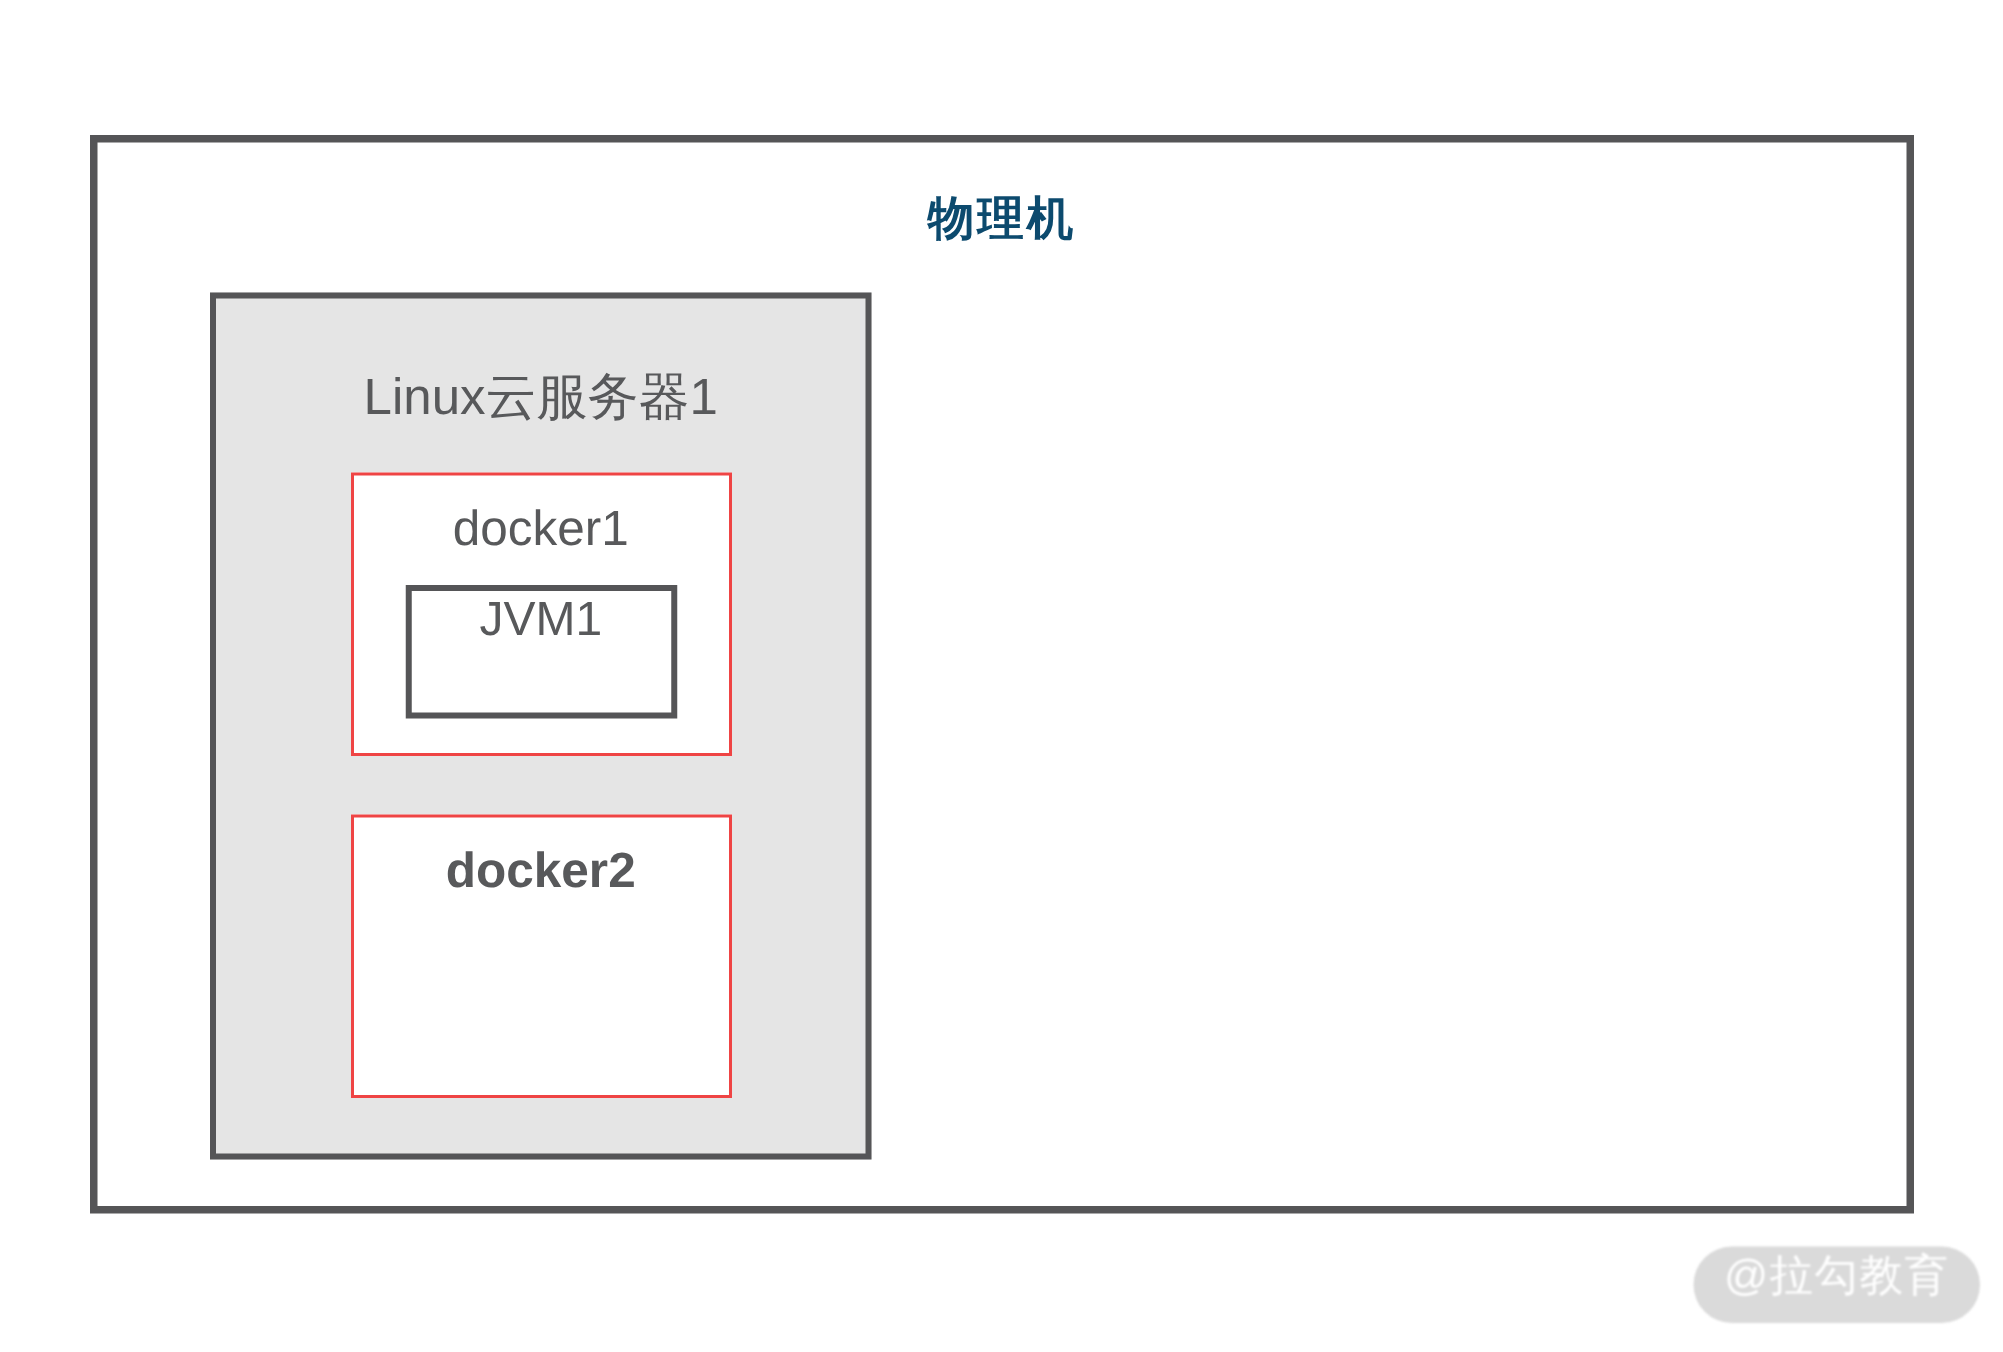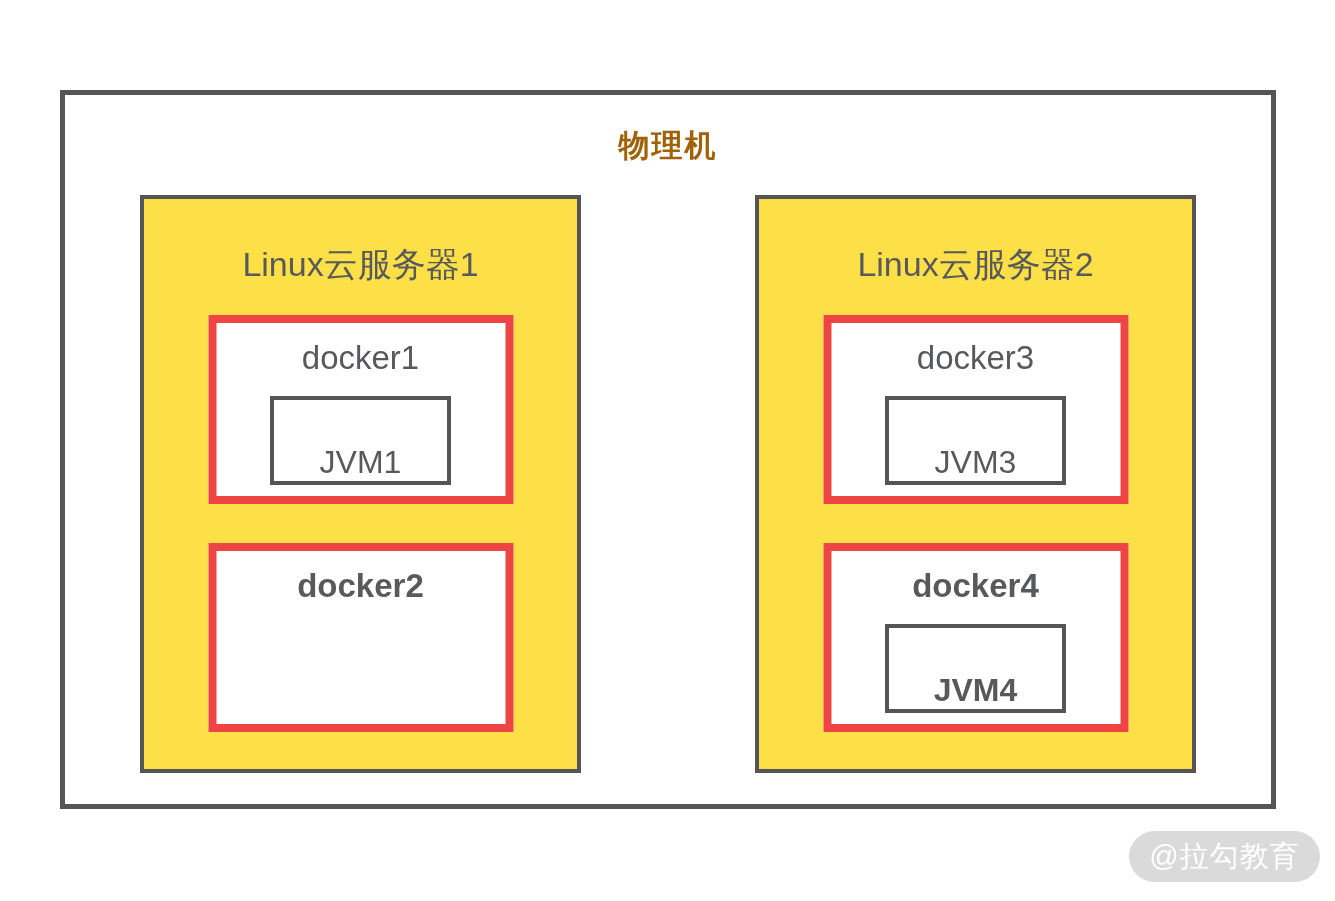--- a/index.html
+++ b/index.html
@@ -23,46 +23,46 @@
     border: 5px solid #555557;
     background: #ffffff;
   }
   .physical-title {
     position: absolute;
     left: 0; top: 30px;
     width: 100%;
     text-align: center;
     font-size: 31px;
     font-weight: bold;
-    color: #a16207;
+    color: #0c4a6e;
     letter-spacing: 2px;
   }
   .server-box {
     position: absolute;
     top: 100px;
     width: 441px; height: 578px;
     border: 4px solid #555557;
-    background: #fde047;
+    background: #e5e5e5;
   }
   .server-box.left  { left: 75px;  }
   .server-box.right { left: 690px; }
   .server-title {
     position: absolute;
     left: 0; top: 43px;
     width: 100%;
     text-align: center;
     font-size: 34px;
     color: #58595b;
   }
   .docker-box {
     position: absolute;
     left: 50%;
     transform: translateX(-50%);
-    width: 305px; height: 189px;
-    border: 8px solid #ef4444;
+    width: 254px; height: 189px;
+    border: 2px solid #ef4444;
     background: #ffffff;
     padding-left: 32px;
   }
   .docker-box.first  { top: 116px; }
   .docker-box.second { top: 344px; font-weight: bold; }
   .docker-title {
     position: absolute;
     left: 0; top: 16px;
     width: 100%;
     text-align: center;
@@ -71,35 +71,35 @@
   }
   .jvm-box {
     position: absolute;
     left: 50%;
     transform: translateX(-50%);
     top: 73px;
     width: 181px; height: 89px;
     border: 4px solid #555557;
     background: #ffffff;
     display: flex;
-    align-items: flex-end;
+    align-items: flex-start;
     justify-content: center;
   }
   .jvm-label {
     font-size: 32px;
     color: #58595b;
   }
   .watermark {
     position: absolute;
     left: 1129px; top: 831px;
     width: 191px; height: 51px;
     border-radius: 26px;
     background: #dadada;
     display: flex;
-    align-items: center;
+    align-items: flex-start;
     justify-content: center;
     filter: blur(0.6px);
   }
   .watermark-text {
     font-size: 29px;
     color: #ffffff;
     letter-spacing: 1px;
   }
 </style>
 </head>
@@ -118,36 +118,19 @@
         <div class="jvm-box">
           <span class="jvm-label">JVM1</span>
         </div>
       </div>
 
       <div class="docker-box second">
         <div class="docker-title">docker2</div>
       </div>
     </div>
 
-    <div class="server-box right">
-      <div class="server-title">Linux云服务器2</div>
-
-      <div class="docker-box first">
-        <div class="docker-title">docker3</div>
-        <div class="jvm-box">
-          <span class="jvm-label">JVM3</span>
-        </div>
-      </div>
-
-      <div class="docker-box second">
-        <div class="docker-title">docker4</div>
-        <div class="jvm-box">
-          <span class="jvm-label">JVM4</span>
-        </div>
-      </div>
-    </div>
   </div>
 
   <div class="watermark">
     <span class="watermark-text">@拉勾教育</span>
   </div>
 
 </div>
 
 </body></html>

